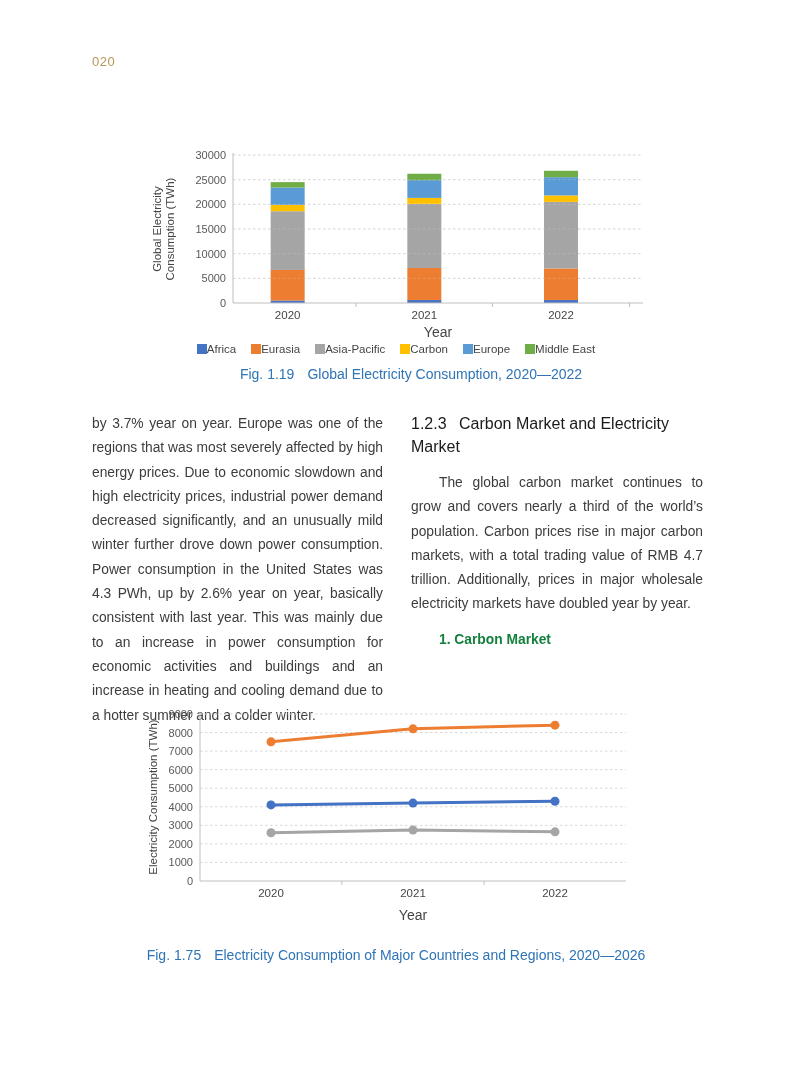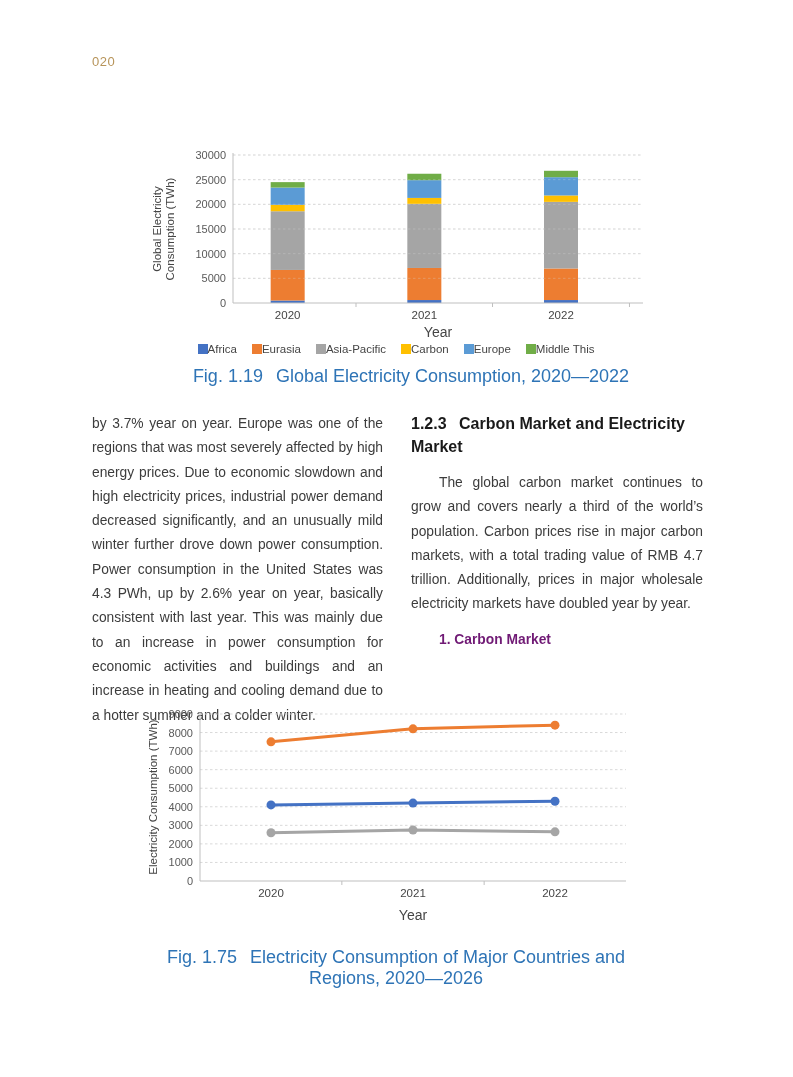--- a/index.html
+++ b/index.html
@@ -24,31 +24,31 @@
 
   .legend { position:absolute; left:0; width:100%; display:flex; justify-content:center; align-items:center; }
   #legend1 { top:196px; gap:15px; }
   #legend2 { top:221px; gap:26px; }
   .legend-item { display:flex; align-items:center; font-size:11.5px; color:#454545; }
   .swatch { width:10px; height:10px; display:inline-block; }
   .line-marker { position:relative; width:36px; height:10px; display:inline-block; }
   .line-marker .lm-line { position:absolute; left:0; top:3.5px; width:36px; height:3px; }
   .line-marker .lm-dot { position:absolute; left:13px; top:0.5px; width:9px; height:9px; border-radius:50%; }
 
-  .caption { position:absolute; left:0; width:100%; text-align:center; font-size:18px; color:#2E74B6; }
+  .caption { position:absolute; left:0; width:100%; text-align:center; font-size:14px; color:#2E74B6; }
   #caption1 { top:219px; padding-left:30px; }
   #caption2 { top:243px; }
   .caption .cap-text { margin-left:13px; }
 
   .col { position:absolute; top:412px; color:#3c3c3c; font-size:13.8px; line-height:24.3px; }
   #col-left  { left:92px;  width:291px; text-align:justify; }
   #col-right { left:411px; width:292px; }
-  .section-heading { font-size:16px; font-weight:bold; color:#1a1a1a; line-height:23px; margin-bottom:13px; }
+  .section-heading { font-size:16px; font-weight:normal; color:#1a1a1a; line-height:23px; margin-bottom:13px; }
   .para { text-align:justify; }
-  .sub-heading { font-weight:bold; color:#701a75; text-indent:28px; margin-top:11px; margin-bottom:5px; }
+  .sub-heading { font-weight:bold; color:#15803d; text-indent:28px; margin-top:11px; margin-bottom:5px; }
   .indent { text-indent:28px; }
   .stretch { text-align:justify; text-align-last:justify; letter-spacing:0.3px; word-spacing:2px; }
 </style>
 </head>
 <body>
 
 <div class="page">
 
   <div class="page-number">020</div>
 
@@ -120,21 +120,21 @@
         <span class="legend-item">
           <span class="swatch" style="background: rgb(255, 192, 0);"></span>
           <span>Carbon</span>
         </span>
         <span class="legend-item">
           <span class="swatch" style="background: rgb(91, 155, 213);"></span>
           <span>Europe</span>
         </span>
         <span class="legend-item">
           <span class="swatch" style="background: rgb(112, 173, 71);"></span>
-          <span>Middle This</span>
+          <span>Middle East</span>
         </span>
       </div>
     <div class="caption" id="caption1">
       <span class="cap-label">Fig. 1.19</span><span class="cap-text">Global Electricity Consumption, 2020—2022</span>
     </div>
   </div>
 
   <div class="col" id="col-left">
     <p class="para">by 3.7% year on year. Europe was one of the regions that was most severely affected by high energy prices. Due to economic slowdown and high electricity prices, industrial power demand decreased significantly, and an unusually mild winter further drove down power consumption. Power consumption in the United States was 4.3 PWh, up by 2.6% year on year, basically consistent with last year. This was mainly due to an increase in power consumption for economic activities and buildings and an increase in heating and cooling demand due to a hotter summer and a colder winter.</p>
   </div>

